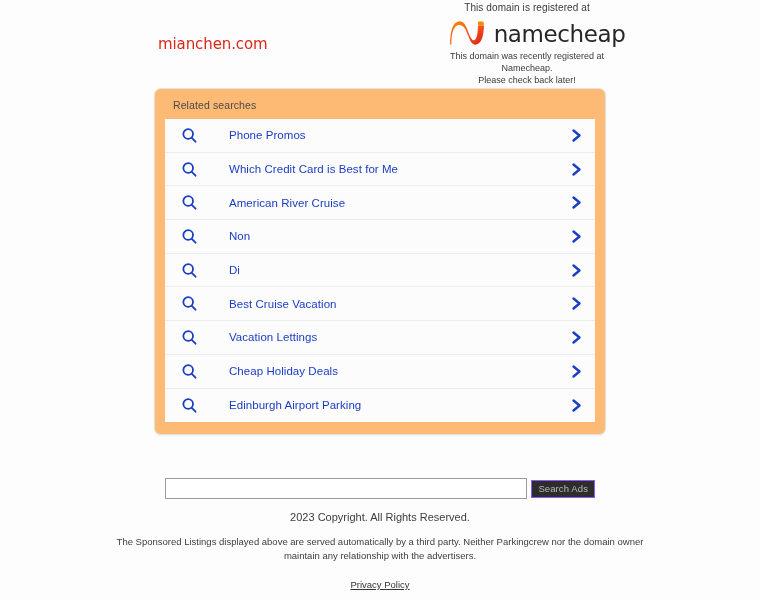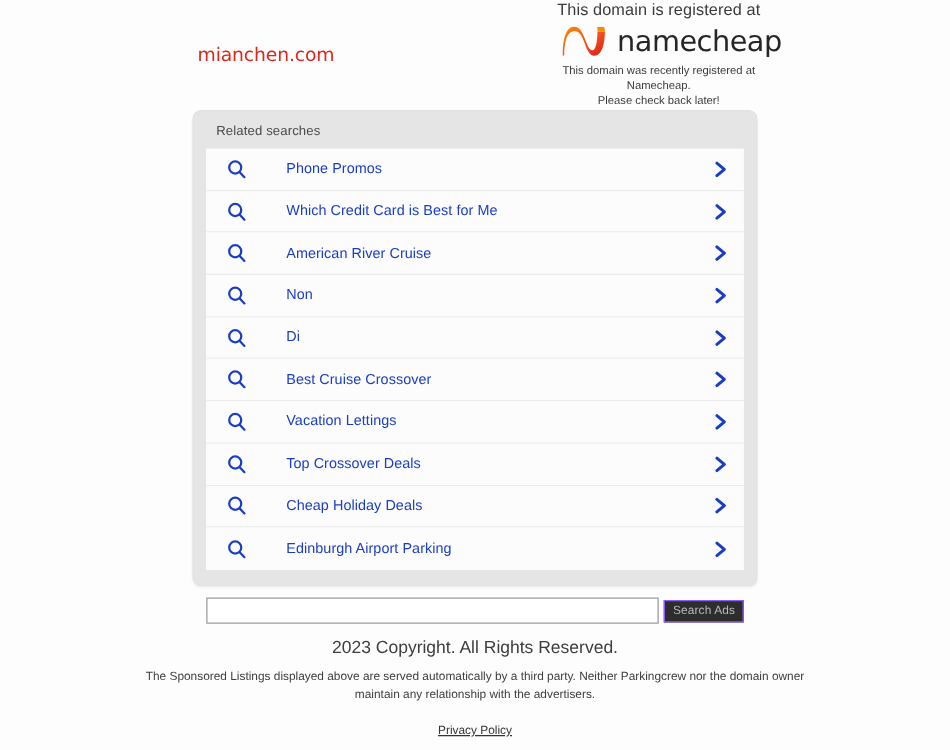--- a/index.html
+++ b/index.html
@@ -23,21 +23,21 @@
     height: 80px;
   }
   .nc-block {
     position: absolute;
     left: 443px;
     top: 2px;
     width: 168px;
     text-align: center;
   }
   .nc-tagline {
-    font-size: 13px;
+    font-size: 10px;
     color: #3a3a3a;
     line-height: 12px;
     letter-spacing: 0.1px;
   }
   .nc-logo-row {
     display: flex;
     align-items: center;
     justify-content: center;
     gap: 7px;
     margin-top: 5px;
@@ -73,21 +73,21 @@
     letter-spacing: -0.1px;
     font-family: "DejaVu Sans", sans-serif;
   }
 
   
   .card {
     position: absolute;
     left: 154px;
     top: 88px;
     width: 452px;
-    background: #e5e5e5;
+    background: #fdba74;
     border: 1px solid #e2e2e2;
     border-radius: 7px;
     padding: 9px 10px 12px 10px;
     box-shadow: 0 1px 2px rgba(0,0,0,0.05);
   }
   .card-title {
     font-size: 10.5px;
     color: #4a4a4a;
     padding: 1px 2px 8px 8px;
     letter-spacing: 0.1px;
@@ -166,21 +166,21 @@
 
   
   .footer {
     position: absolute;
     left: 0;
     top: 510px;
     width: 760px;
     text-align: center;
   }
   .copyright {
-    font-size: 14px;
+    font-size: 11px;
     color: #3d3d3d;
     line-height: 14px;
   }
   .disclaimer {
     margin-top: 11px;
     font-size: 9.5px;
     color: #3d3d3d;
     line-height: 14px;
     padding: 0 100px;
   }
@@ -279,41 +279,31 @@
         <span class="row-label">Di</span>
         <svg class="row-chevron" viewBox="0 0 13 15">
           <polyline points="3.5,2.5 9.5,7.5 3.5,12.5" fill="none" stroke="#1a3dc4" stroke-width="2.4" stroke-linecap="round" stroke-linejoin="round"></polyline>
         </svg>
       </a>
       <a class="row" href="#">
         <svg class="row-icon" viewBox="0 0 18 18">
           <circle cx="7.6" cy="7.4" r="5.1" fill="none" stroke="#1a3dc4" stroke-width="1.9"></circle>
           <line x1="11.4" y1="11.4" x2="15.4" y2="15.6" stroke="#1a3dc4" stroke-width="1.9" stroke-linecap="round"></line>
         </svg>
-        <span class="row-label">Best Cruise Crossover</span>
+        <span class="row-label">Best Cruise Vacation</span>
         <svg class="row-chevron" viewBox="0 0 13 15">
           <polyline points="3.5,2.5 9.5,7.5 3.5,12.5" fill="none" stroke="#1a3dc4" stroke-width="2.4" stroke-linecap="round" stroke-linejoin="round"></polyline>
         </svg>
       </a>
       <a class="row" href="#">
         <svg class="row-icon" viewBox="0 0 18 18">
           <circle cx="7.6" cy="7.4" r="5.1" fill="none" stroke="#1a3dc4" stroke-width="1.9"></circle>
           <line x1="11.4" y1="11.4" x2="15.4" y2="15.6" stroke="#1a3dc4" stroke-width="1.9" stroke-linecap="round"></line>
         </svg>
         <span class="row-label">Vacation Lettings</span>
-        <svg class="row-chevron" viewBox="0 0 13 15">
-          <polyline points="3.5,2.5 9.5,7.5 3.5,12.5" fill="none" stroke="#1a3dc4" stroke-width="2.4" stroke-linecap="round" stroke-linejoin="round"></polyline>
-        </svg>
-      </a>
-      <a class="row" href="#">
-        <svg class="row-icon" viewBox="0 0 18 18">
-          <circle cx="7.6" cy="7.4" r="5.1" fill="none" stroke="#1a3dc4" stroke-width="1.9"></circle>
-          <line x1="11.4" y1="11.4" x2="15.4" y2="15.6" stroke="#1a3dc4" stroke-width="1.9" stroke-linecap="round"></line>
-        </svg>
-        <span class="row-label">Top Crossover Deals</span>
         <svg class="row-chevron" viewBox="0 0 13 15">
           <polyline points="3.5,2.5 9.5,7.5 3.5,12.5" fill="none" stroke="#1a3dc4" stroke-width="2.4" stroke-linecap="round" stroke-linejoin="round"></polyline>
         </svg>
       </a>
       <a class="row" href="#">
         <svg class="row-icon" viewBox="0 0 18 18">
           <circle cx="7.6" cy="7.4" r="5.1" fill="none" stroke="#1a3dc4" stroke-width="1.9"></circle>
           <line x1="11.4" y1="11.4" x2="15.4" y2="15.6" stroke="#1a3dc4" stroke-width="1.9" stroke-linecap="round"></line>
         </svg>
         <span class="row-label">Cheap Holiday Deals</span>

